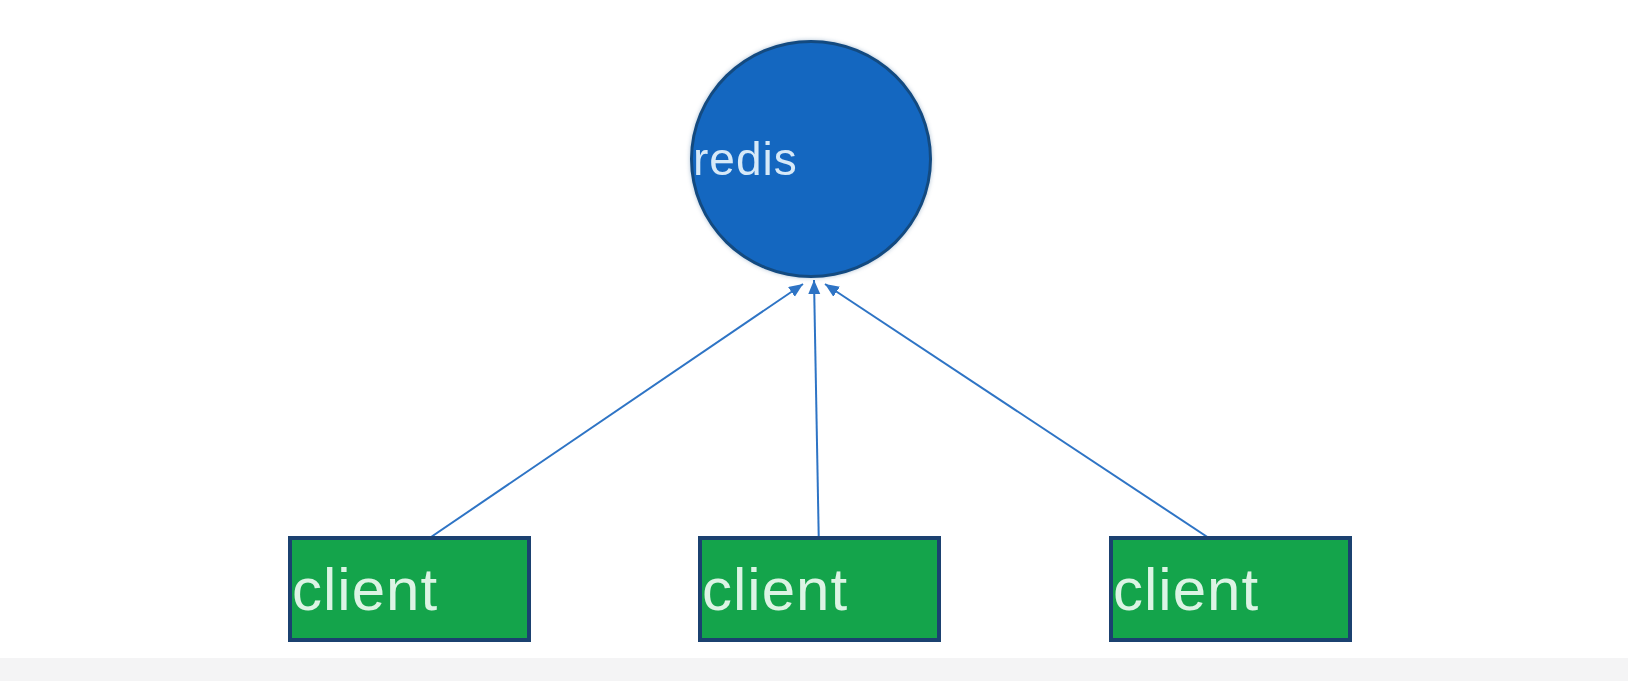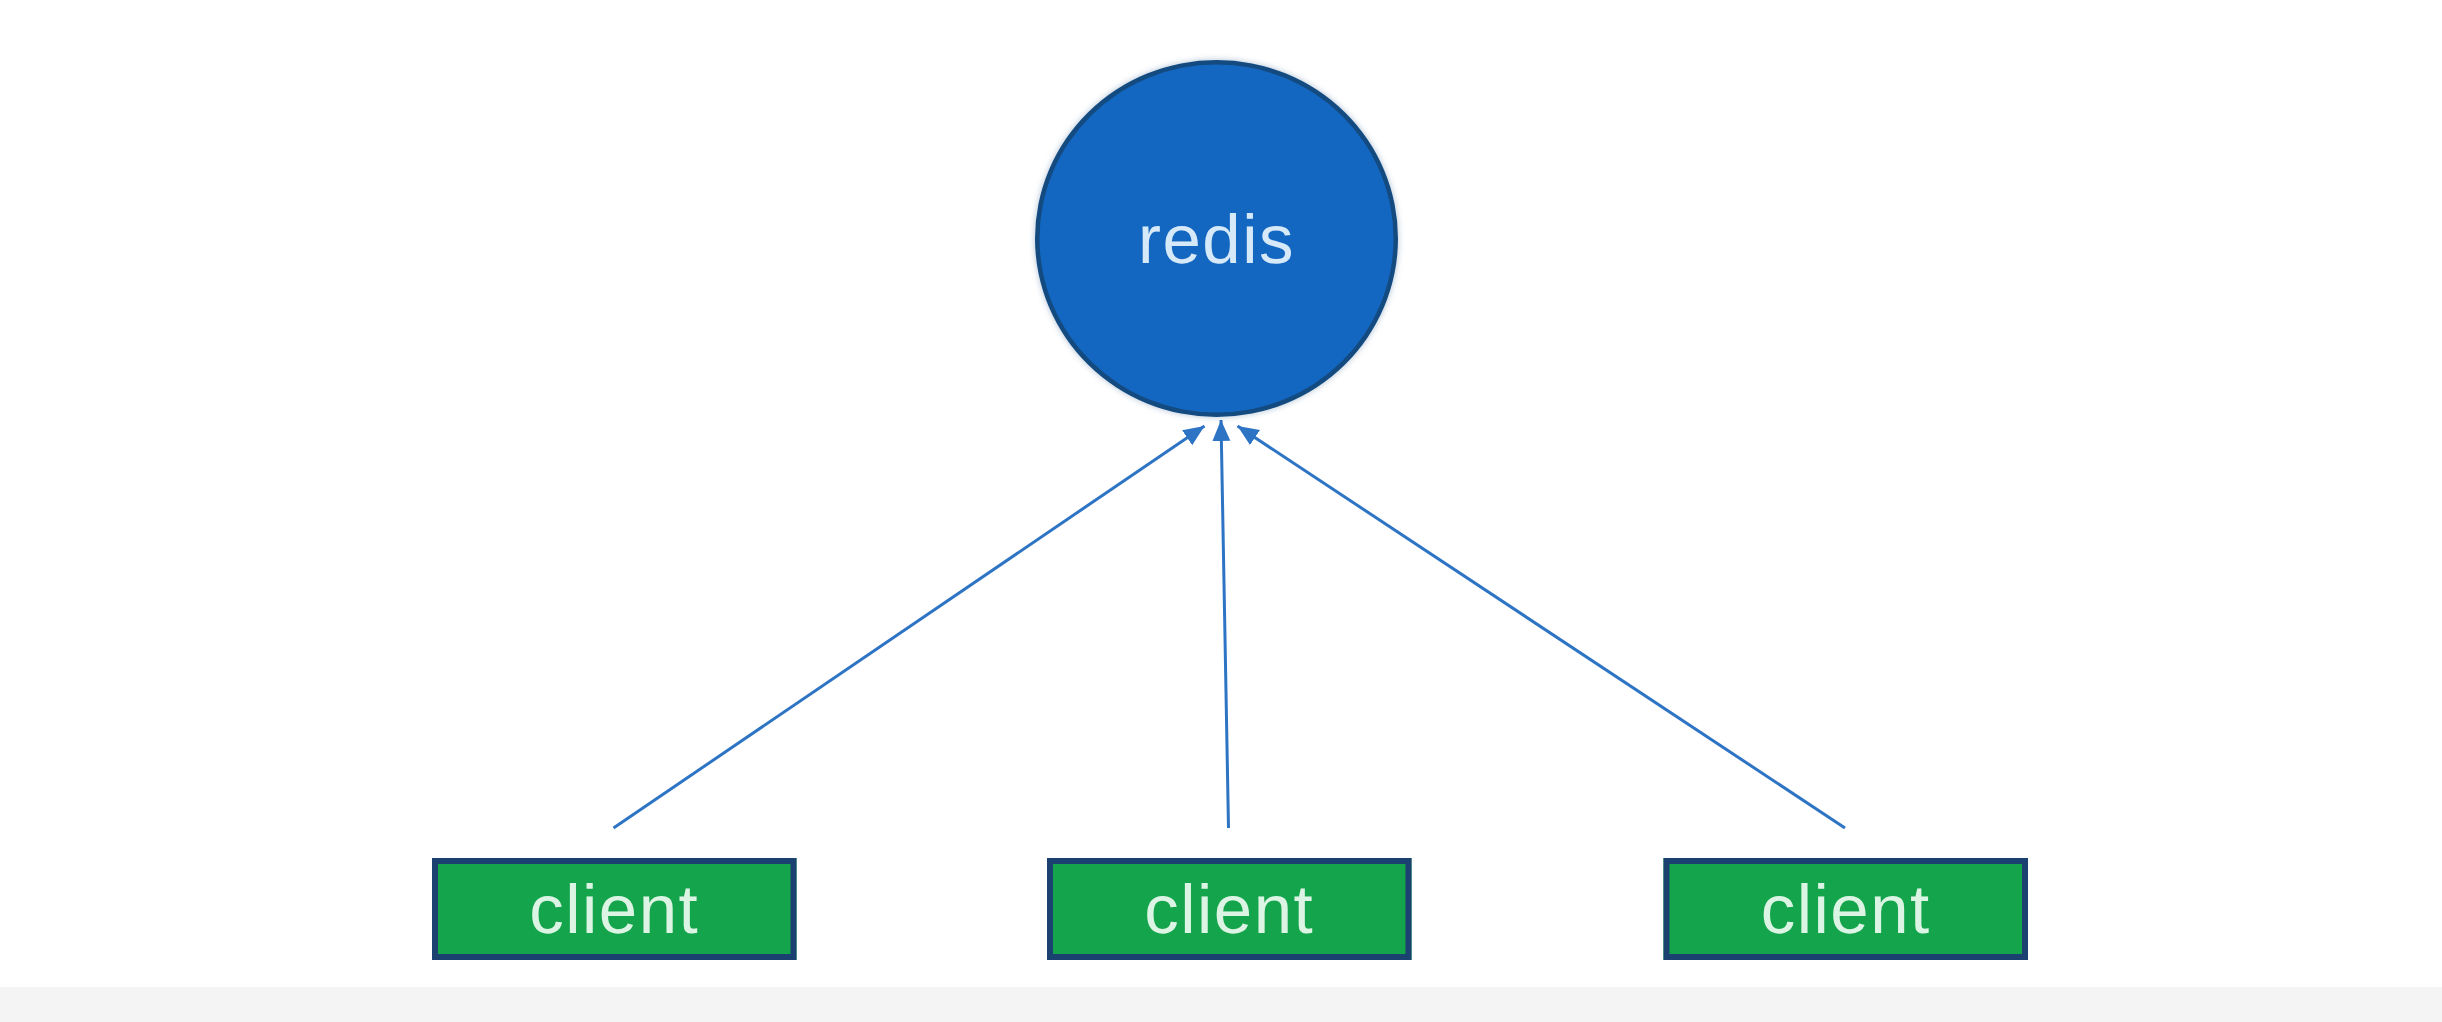--- a/index.html
+++ b/index.html
@@ -15,40 +15,40 @@
     pointer-events:none;
   }
   .edge{
     stroke:var(--arrow,#2e74c5);
     stroke-width:2;
     fill:none;
   }
   .arrowhead{ fill:var(--arrow,#2e74c5); }
   .node{
     position:absolute;
-    display:flex;align-items:center;justify-content:center;
+    display:flex;align-items:center;justify-content:flex-start;
     box-sizing:border-box;
     text-align:center;
     letter-spacing:1px;
   }
   .node-server{
     left:690px;top:40px;width:242px;height:238px;
     border-radius:50%;
     background:var(--circle-fill,#1467c0);
     border:3px solid var(--circle-border,#134a80);
     color:var(--circle-text,#d6e9f8);
     font-size:46px;
     box-shadow:0 0 4px rgba(20,74,128,.35);
   }
   .node-client{
-    top:572px;width:243px;height:68px;
+    top:536px;width:243px;height:106px;
     background:var(--box-fill,#14a44b);
     border:4px solid var(--box-border,#1b4170);
     color:var(--box-text,#dcf4e4);
-    font-size:46px;
+    font-size:60px;
   }
   .client-left{left:288px}
   .client-middle{left:698px}
   .client-right{left:1109px}
   .bottom-strip{
     position:absolute;left:0;top:658px;width:1628px;height:23px;
     background:var(--strip,#f4f4f5);
   }
 </style>
 </head>

